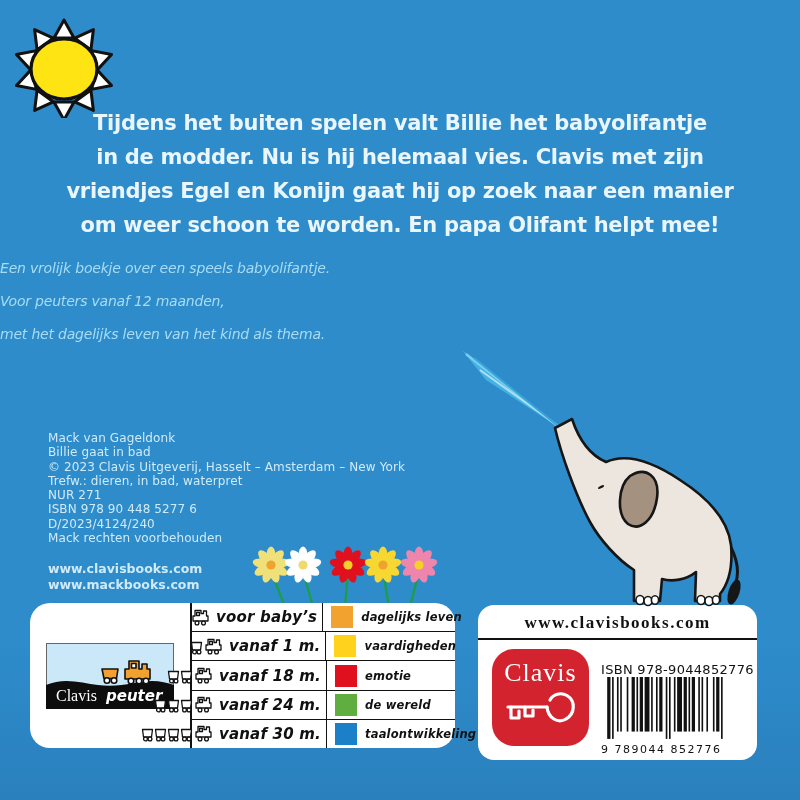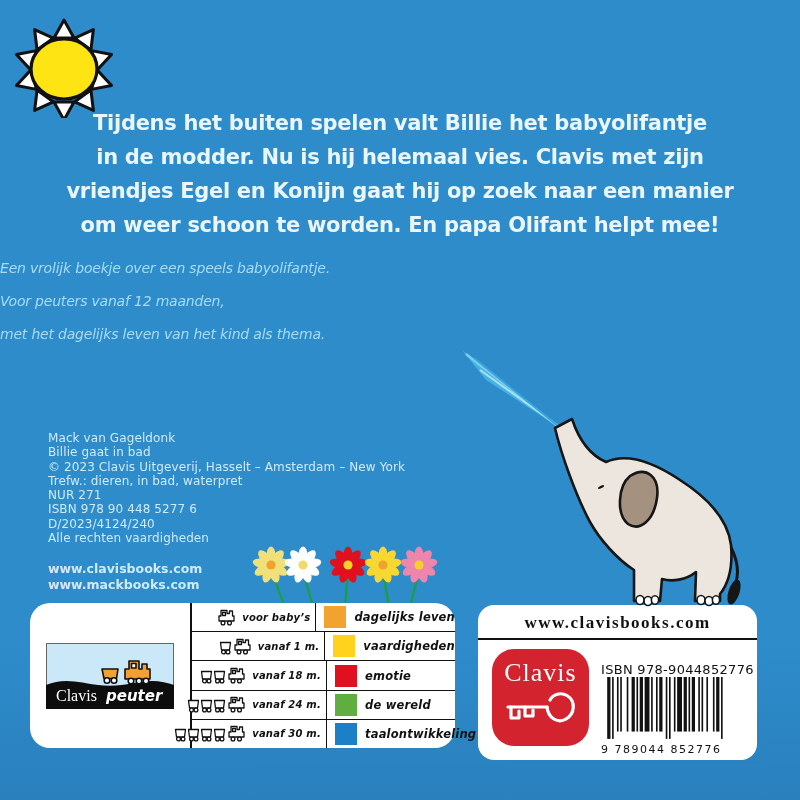--- a/index.html
+++ b/index.html
@@ -32,21 +32,21 @@
     position:absolute;left:30px;top:603px;width:425px;height:145px;
     background:#fff;border-radius:20px;z-index:2;color:#111;
   }
   .logo-cell{position:absolute;left:0;top:0;width:160px;height:145px;display:flex;align-items:center;justify-content:center;}
   .vdiv{position:absolute;top:0;bottom:0;width:1.5px;background:#111;}
   .age-table{position:absolute;left:160px;top:0;width:265px;height:145px;display:flex;flex-direction:column;}
   .age-row{flex:1;display:flex;align-items:stretch;border-bottom:1.5px solid #111;}
   .age-row:last-child{border-bottom:none;}
   .age-cell{width:137px;display:flex;align-items:center;justify-content:flex-end;gap:5px;padding-right:5px;box-sizing:border-box;border-right:1.5px solid #111;}
   .cat-cell{flex:1;display:flex;align-items:center;gap:8px;padding-left:8px;box-sizing:border-box;}
-  .age-label{font-size:10px;font-weight:600;font-style:italic;letter-spacing:0.2px;white-space:nowrap;}
+  .age-label{font-size:15px;font-weight:600;font-style:italic;letter-spacing:0.2px;white-space:nowrap;}
   .cat-label{font-size:11.5px;font-weight:600;font-style:italic;letter-spacing:0.2px;white-space:nowrap;}
   .swatch{width:22px;height:22px;display:inline-block;}
   .train{display:inline-flex;align-items:center;}
 
   .right-box{
     position:absolute;left:478px;top:605px;width:279px;height:155px;
     background:#fff;border-radius:16px;z-index:2;color:#111;
   }
   .rb-header{
     text-align:center;font-family:"Liberation Serif","DejaVu Serif",serif;
@@ -98,21 +98,21 @@
   </div>
 
   <div class="colophon">
     <div>Mack van Gageldonk</div>
     <div>Billie gaat in bad</div>
     <div>© 2023 Clavis Uitgeverij, Hasselt – Amsterdam – New York</div>
     <div>Trefw.: dieren, in bad, waterpret</div>
     <div>NUR 271</div>
     <div>ISBN 978 90 448 5277 6</div>
     <div>D/2023/4124/240</div>
-    <div>Alle rechten vaardigheden</div>
+    <div>Mack rechten voorbehouden</div>
   </div>
 
   <div class="websites">
     <div>www.clavisbooks.com</div>
     <div>www.mackbooks.com</div>
   </div>
 
   <svg id="flowers" class="flowers" width="192" height="63" viewBox="0 0 192 63">
       <path d="M20,26 L34,62" stroke="#1d9e45" stroke-width="2.3" fill="none"></path>
       <ellipse cx="20" cy="10.5" rx="4.6" ry="9" fill="#f0e07a" transform="rotate(0 20 20)"></ellipse>

